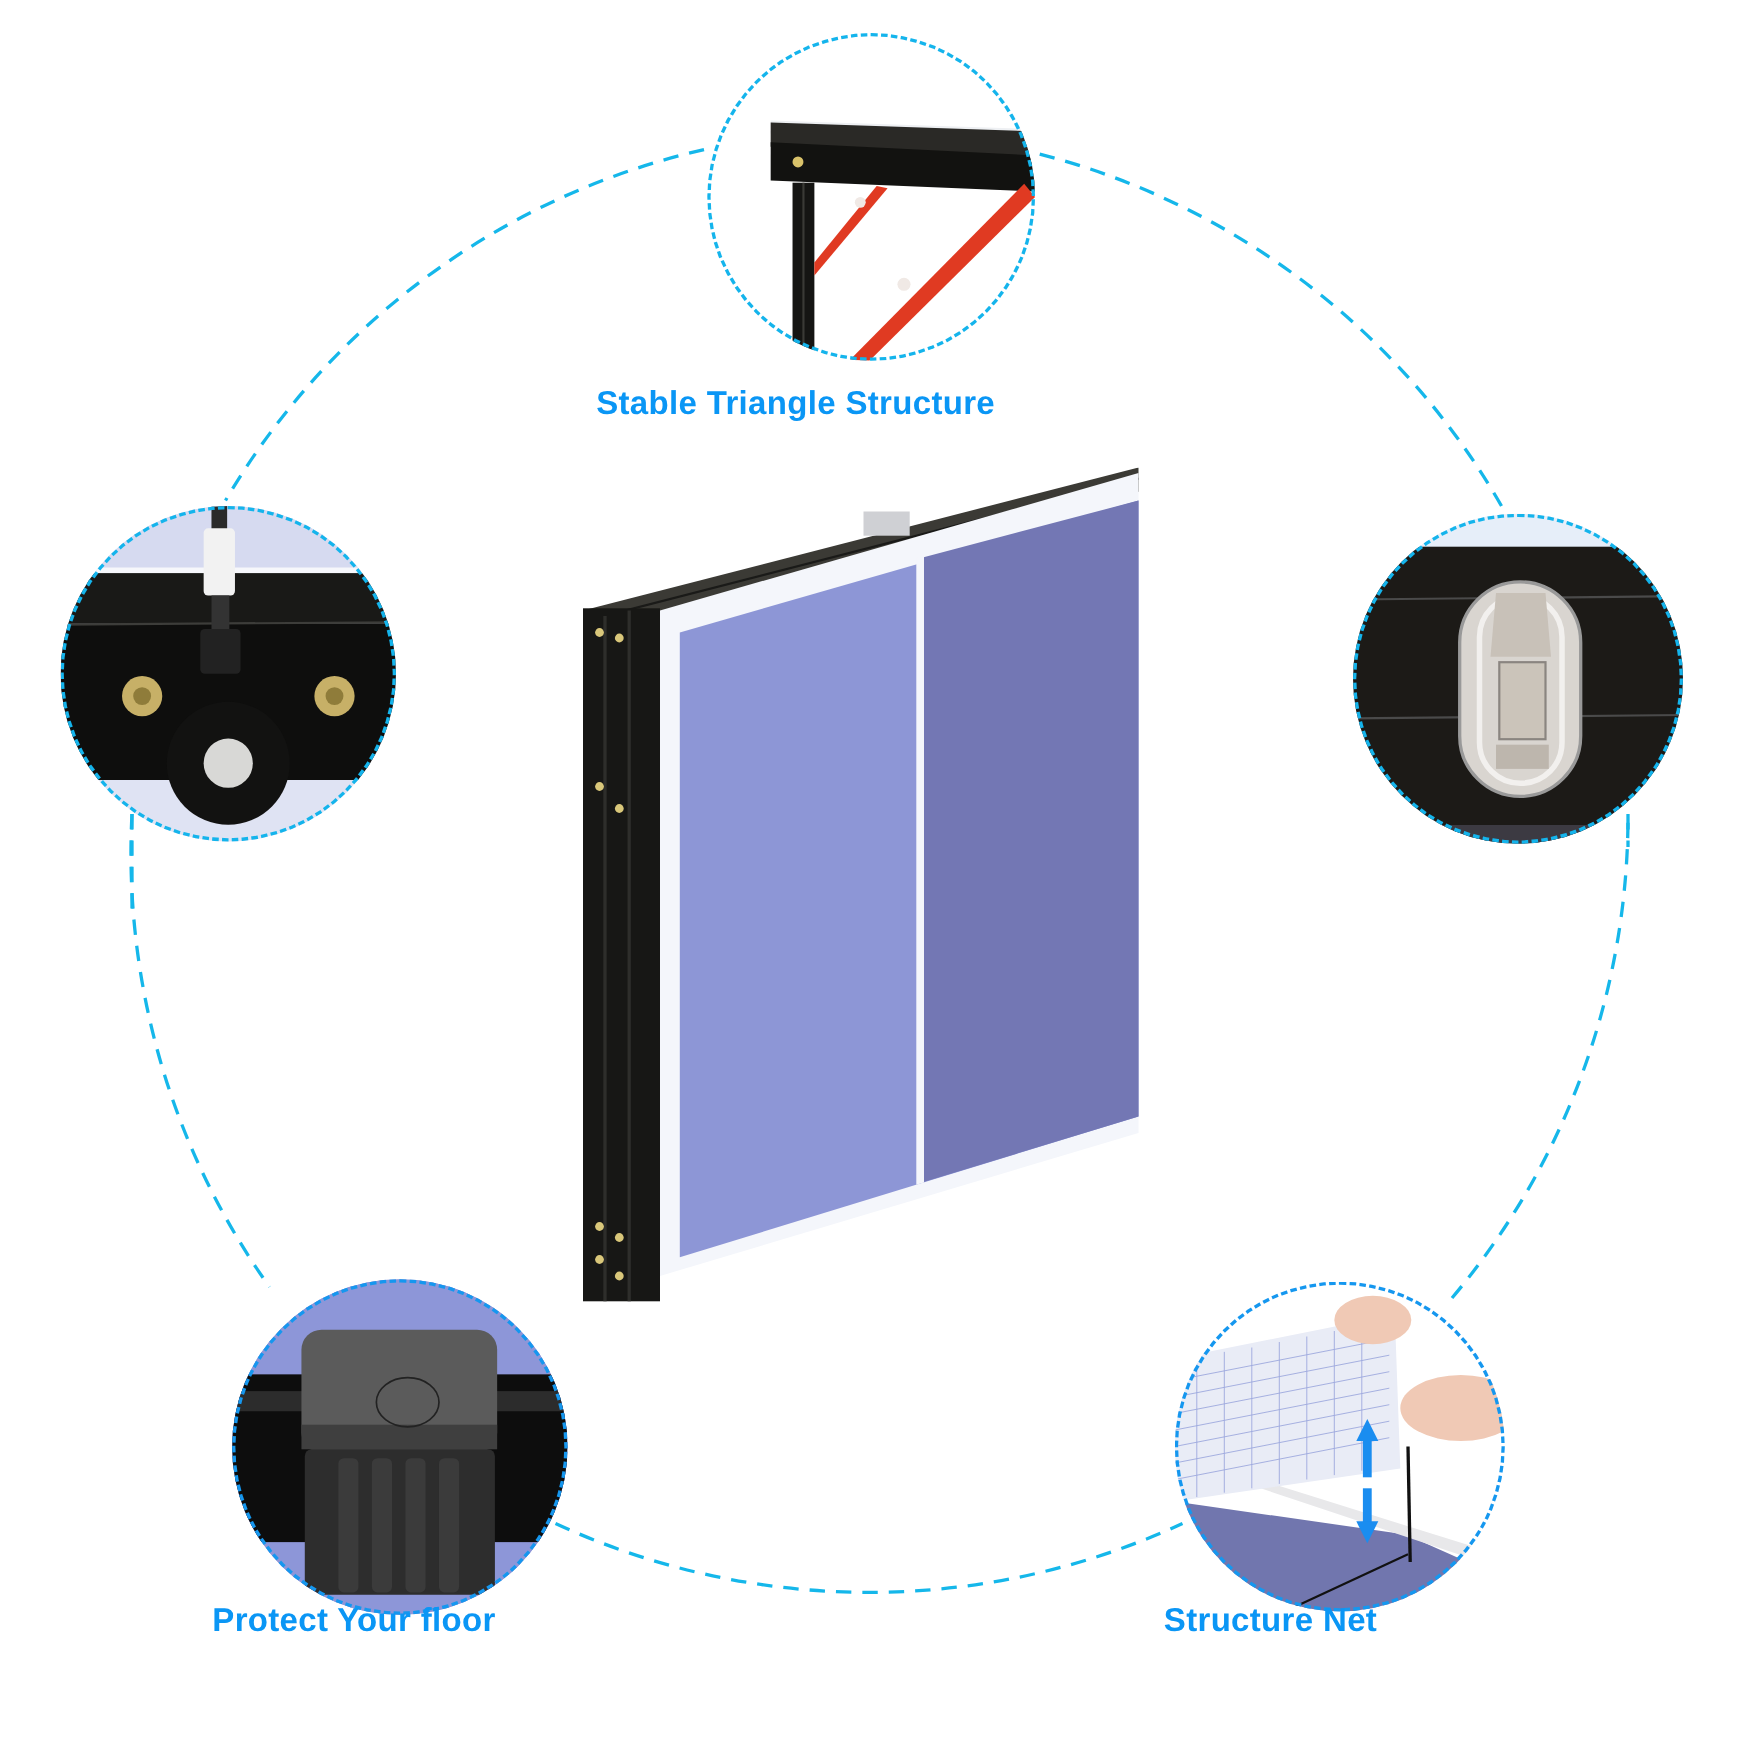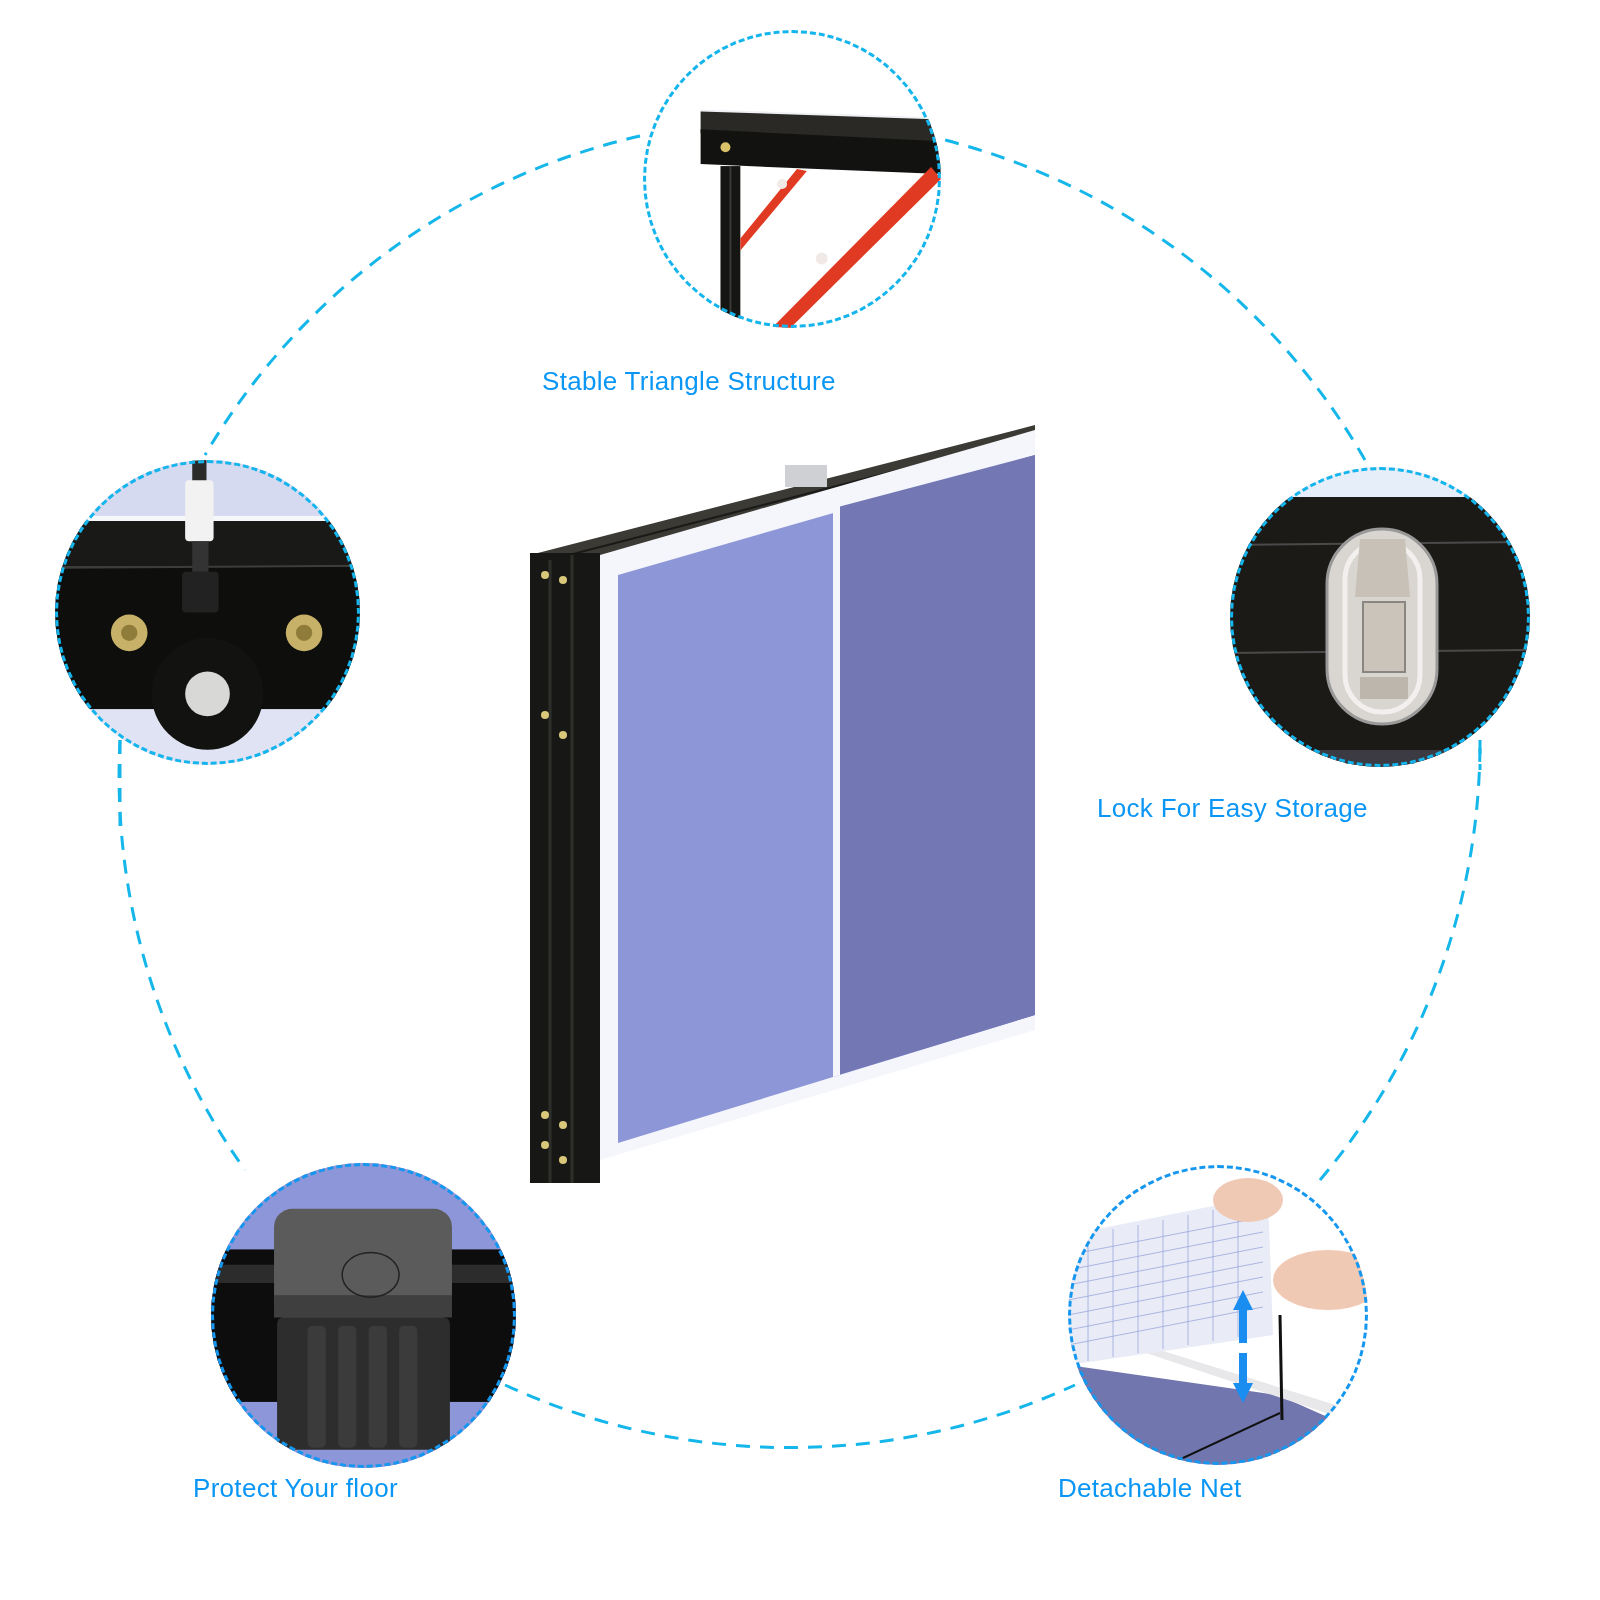--- a/index.html
+++ b/index.html
@@ -1,21 +1,21 @@
 <!DOCTYPE html>
 <html><head>
 <meta charset="utf-8">
 <style>
   html, body { margin: 0; padding: 0; background: #ffffff; }
   body { width: 1600px; height: 1600px; position: relative; overflow: hidden;
          font-family: "Liberation Sans", sans-serif; }
   .stage { position: absolute; left: 0; top: 0; width: 1600px; height: 1600px; }
   .ring-svg { position: absolute; left: 0; top: 0; width: 1600px; height: 1600px; }
-  .feature-label { position: absolute; font-weight: normal; font-size: 26px;
-                   white-space: nowrap; letter-spacing: 0.3px; margin-top: 16px; }
+  .feature-label { position: absolute; font-weight: bold; font-size: 30px;
+                   white-space: nowrap; letter-spacing: 0.3px; }
   .detail-circle { position: absolute; border-radius: 50%; overflow: hidden; }
   .detail-circle svg { width: 100%; height: 100%; display: block; }
   .circle-border { position: absolute; border-radius: 50%; box-sizing: border-box;
                    border: 3px dashed; pointer-events: none; }
   .table-svg { position: absolute; }
 </style>
 </head>
 <body>
 
 <div class="stage">
@@ -77,21 +77,20 @@
       <line x1="0" y1="186" x2="300" y2="183" stroke="#4a4a4a" stroke-width="2"></line>
       <rect x="0" y="283" width="300" height="20" fill="#3c3a42"></rect>
       <rect x="97" y="62" width="110" height="195" rx="55" fill="#d9d5d0" stroke="#999" stroke-width="3"></rect>
       <rect x="115" y="75" width="75" height="170" rx="37" fill="none" stroke="#f2f0ee" stroke-width="5"></rect>
       <path d="M 130 72 L 175 72 L 180 130 L 125 130 Z" fill="#c8c1b8"></path>
       <rect x="133" y="135" width="42" height="70" fill="#cbc4ba" stroke="#8a8580" stroke-width="2"></rect>
       <rect x="130" y="210" width="48" height="22" fill="#bdb6ad"></rect>
     </svg>
   </div>
   <div class="circle-border" style="left:1230px; top:467px; width:300px; height:300px; border-color:#14b4ec;"></div>
-  <div class="feature-label" style="left:1097px; top:777px; color:#0a96f5;">Lock For Easy Storage</div>
 
   <div class="detail-circle" style="left:211px; top:1163px; width:305px; height:305px; background:#8d96d8;">
     <svg viewBox="0 0 300 300">
       <rect x="0" y="0" width="300" height="300" fill="#8d96d8"></rect>
       <rect x="0" y="85" width="300" height="150" fill="#0d0d0d"></rect>
       <rect x="0" y="100" width="300" height="18" fill="#3a3a3a" opacity="0.7"></rect>
       <rect x="62" y="45" width="175" height="110" rx="18" fill="#5b5b5b"></rect>
       <rect x="62" y="130" width="175" height="22" fill="#3f3f3f"></rect>
       <ellipse cx="157" cy="110" rx="28" ry="22" fill="none" stroke="#222" stroke-width="1.5"></ellipse>
       <rect x="65" y="152" width="170" height="130" rx="6" fill="#2d2d2d"></rect>
@@ -130,21 +129,21 @@
       <ellipse cx="260" cy="115" rx="55" ry="30" fill="#f0c9b5"></ellipse>
       <line x1="212" y1="150" x2="214" y2="255" stroke="#111" stroke-width="3"></line>
       <line x1="100" y1="300" x2="212" y2="248" stroke="#111" stroke-width="2"></line>
       <rect x="171" y="140" width="8" height="38" fill="#1a8df0"></rect>
       <polygon points="165,145 175,125 185,145" fill="#1a8df0"></polygon>
       <rect x="171" y="188" width="8" height="35" fill="#1a8df0"></rect>
       <polygon points="165,218 175,238 185,218" fill="#1a8df0"></polygon>
     </svg>
   </div>
   <div class="circle-border" style="left:1068px; top:1165px; width:300px; height:300px; border-color:#1597ef;"></div>
-  <div class="feature-label" style="left:1058px; top:1457px; color:#0a96f5;">Detachable Net</div>
+  <div class="feature-label" style="left:1058px; top:1457px; color:#0a96f5;">Structure Net</div>
 
   <svg class="table-svg" style="left:530px; top:425px; width:510px; height:760px;" viewBox="0 0 510 760">
     <polygon points="0,130 505,0 505,22 0,155" fill="#3b3a35"></polygon>
     <polygon points="0,140 505,10" stroke="#1a1a18" stroke-width="2" fill="none"></polygon>
     <rect x="255" y="40" width="42" height="22" fill="#cfd0d4"></rect>
     <rect x="0" y="128" width="70" height="630" fill="#171715"></rect>
     <line x1="20" y1="135" x2="20" y2="758" stroke="#2e2e2b" stroke-width="3"></line>
     <line x1="42" y1="130" x2="42" y2="758" stroke="#2e2e2b" stroke-width="3"></line>
     <circle cx="15" cy="150" r="4" fill="#d9c77a"></circle>
     <circle cx="33" cy="155" r="4" fill="#d9c77a"></circle>

